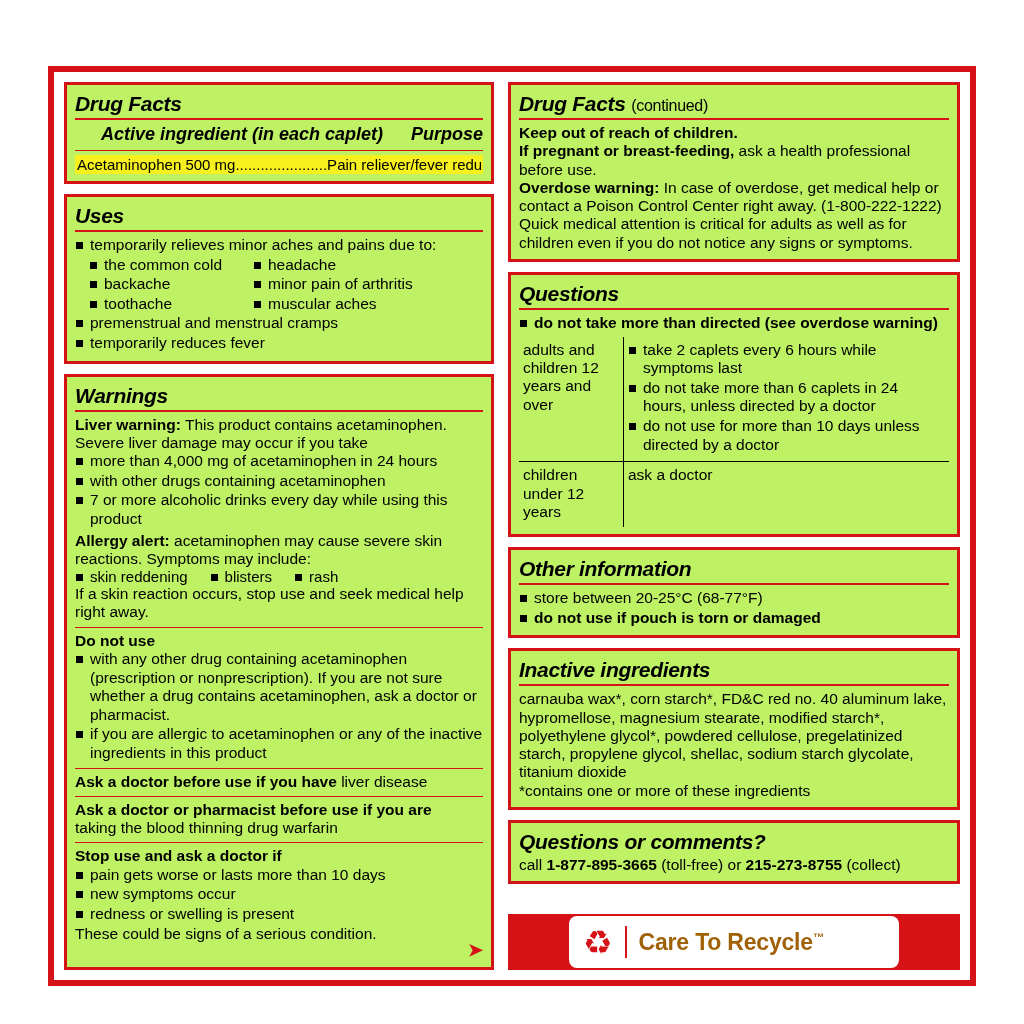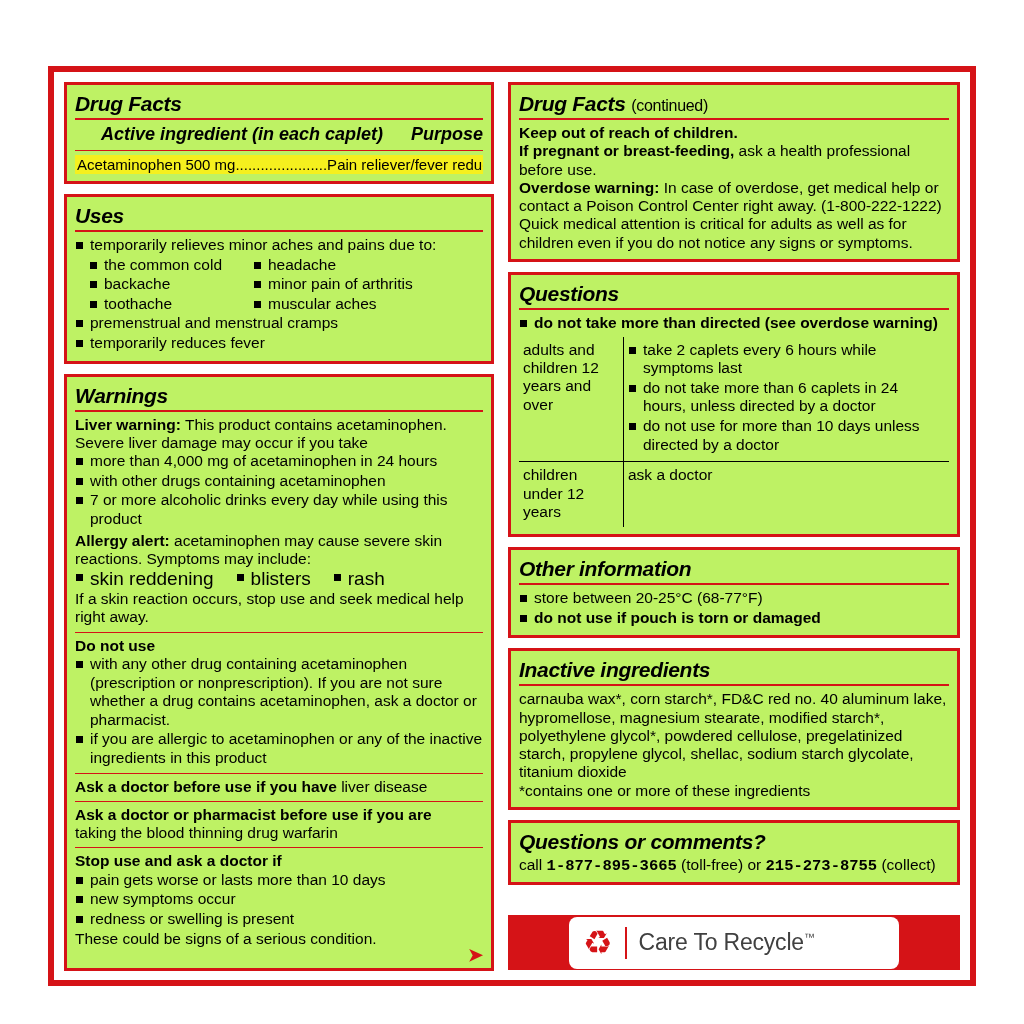--- a/index.html
+++ b/index.html
@@ -126,21 +126,21 @@
   }
 
   .inline-bullets {
     display: flex;
     gap: 22px;
     margin-left: 0;
   }
   .inline-bullets span {
     position: relative;
     padding-left: 15px;
-    font-size: 19px;
+    font-size: 15px;
   }
   .inline-bullets span:before {
     content: "";
     position: absolute;
     left: 1px;
     top: 6px;
     width: 7px;
     height: 7px;
     background: #000;
   }
@@ -157,21 +157,21 @@
     padding: 4px 4px 6px 4px;
     font-size: 15.5px;
     line-height: 1.18;
   }
   .dir-table td.age {
     width: 96px;
     border-right: 1px solid #000;
   }
   .dir-table tr.row1 td { border-bottom: 1px solid #000; }
 
-  .questions b { font-weight: bold; font-family: Liberation Mono, monospace; }
+  .questions b { font-weight: bold; }
 
   .recycle-band {
     margin-top: 10px;
     background: #d51317;
     height: 92px;
     display: flex;
     align-items: center;
     justify-content: center;
   }
   .recycle-pill {
@@ -190,22 +190,22 @@
     font-size: 33px;
     line-height: 1;
   }
   .recycle-div {
     width: 2px;
     height: 32px;
     background: #d51317;
   }
   .recycle-text {
     font-size: 23px;
-    font-weight: normal;
-    color: #404040;
+    font-weight: bold;
+    color: #a16207;
     letter-spacing: -0.2px;
   }
   .recycle-text sup { font-size: 11px; vertical-align: super; }
 
   .arrow {
     color: #d51317;
     font-size: 18px;
     font-weight: bold;
     text-align: right;
     line-height: 0.6;

